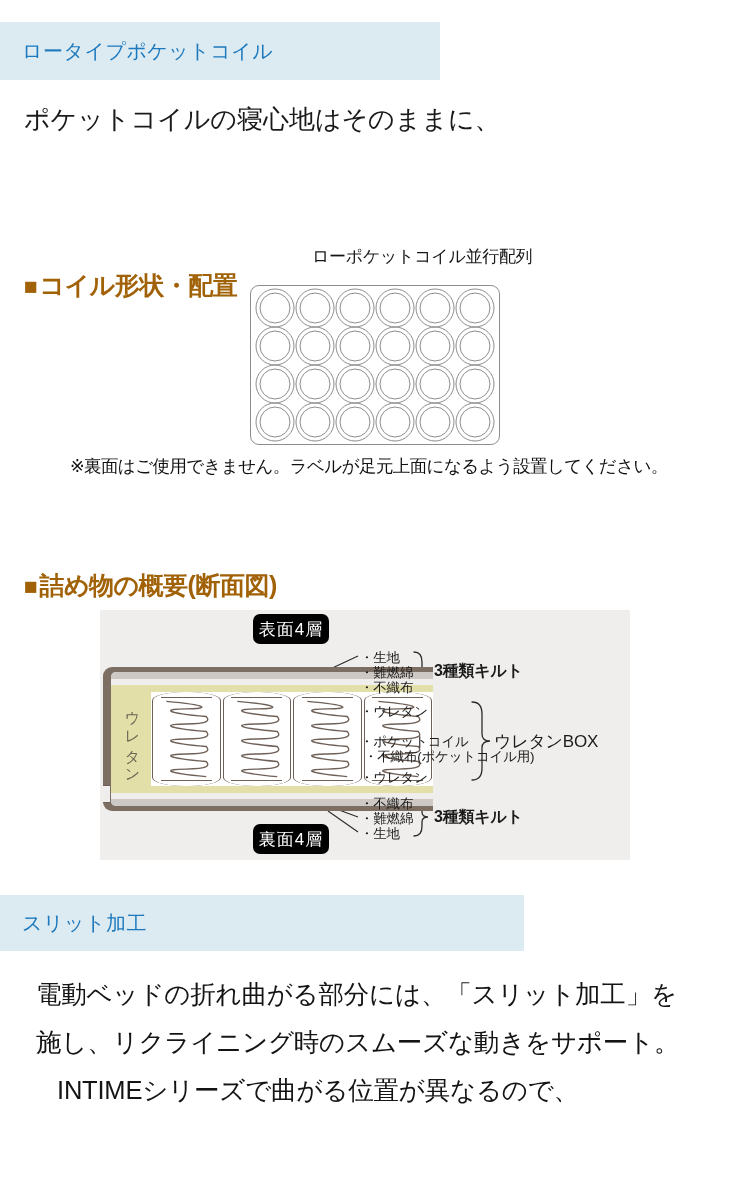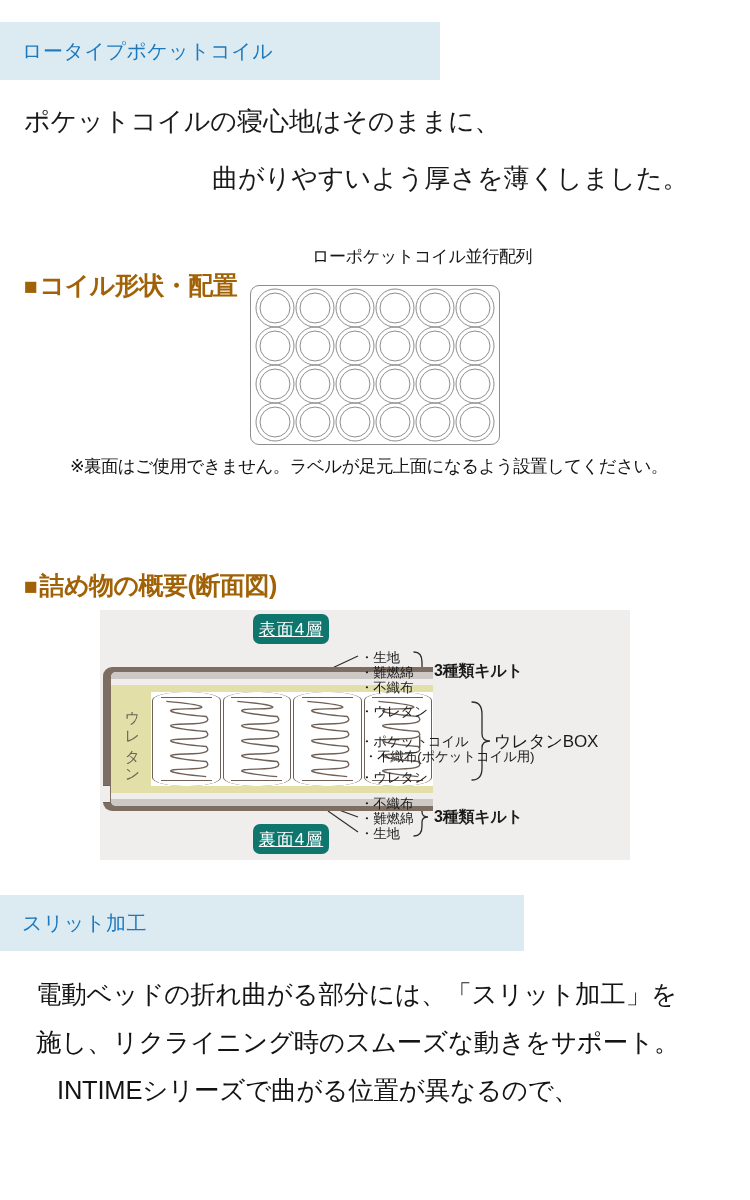--- a/index.html
+++ b/index.html
@@ -18,20 +18,21 @@
     color:#1c79bd;font-size:20px;font-weight:400;letter-spacing:.5px;
     padding-left:22px;line-height:1;
   }
   #band1{left:0;top:22px;width:440px;height:58px;}
   #band2{left:0;top:895px;width:524px;height:56px;}
 
   
   .intro-line{
     position:absolute;font-size:26px;color:#1a1a1a;white-space:nowrap;
     line-height:1;
+    font-family:Liberation Mono, monospace;
   }
   #intro1{left:24px;top:108px;}
   #intro2{left:212px;top:165px;}
 
   
   .subhead{
     position:absolute;font-size:25px;font-weight:bold;color:#a16207;
     white-space:nowrap;line-height:1;letter-spacing:-.5px;margin-top:33px;
   }
   #sub1{left:24px;top:240px;}
@@ -118,24 +119,23 @@
   .pocket .cap-bot{bottom:5px;}
 
   
   #mat-tick{
     position:absolute;left:0px;top:118px;width:7px;height:16px;
     background:#efeeec;border-top:1.4px solid #6f6158;border-bottom:1.4px solid #6f6158;
   }
 
   
   .badge{
-    position:absolute;background:#0f766e;color:#ffffff;border-radius:7px;
+    position:absolute;background:#000000;color:#ffffff;border-radius:7px;
     font-size:17px;display:flex;align-items:center;justify-content:center;
     letter-spacing:1px;
-    text-decoration:underline;
   }
   #badge-top{left:253px;top:614px;width:76px;height:30px;}
   #badge-bot{left:253px;top:824px;width:76px;height:30px;}
 
   
   #leaders{position:absolute;left:0;top:0;width:530px;height:250px;pointer-events:none;}
 
   
   .xlabel{
     position:absolute;font-size:13.5px;color:#1a1a1a;white-space:nowrap;
@@ -160,21 +160,20 @@
 </head>
 <body>
 
 <div class="page">
 
   <div class="band" id="band1">
     <span class="band-text">ロータイプポケットコイル</span>
   </div>
 
   <div class="intro-line" id="intro1">ポケットコイルの寝心地はそのままに、</div>
-  <div class="intro-line" id="intro2">曲がりやすいよう厚さを薄くしました。</div>
 
   <div class="subhead" id="sub1">
     <span class="sq">■</span><span>コイル形状・配置</span>
   </div>
   <div class="sub-note" id="coil-arrangement">ローポケットコイル並行配列</div>
 
   <div id="coil-grid-wrap">
     <div id="coil-frame"></div>
     <div id="coil-grid">
         <div class="coil-cell">

